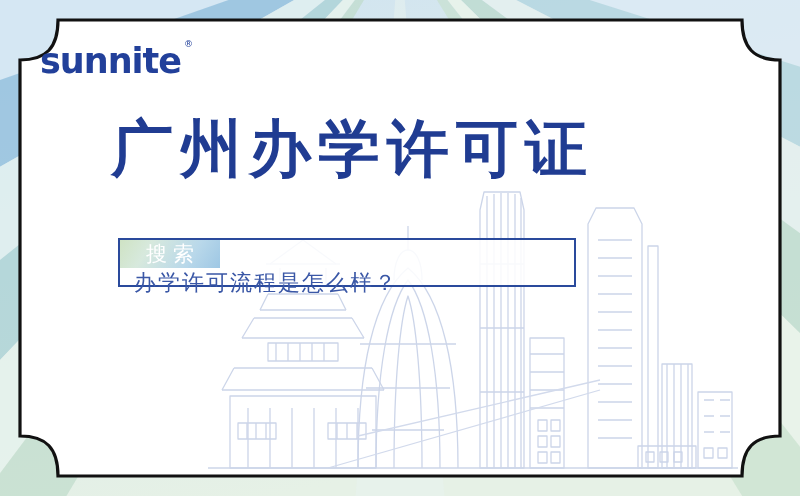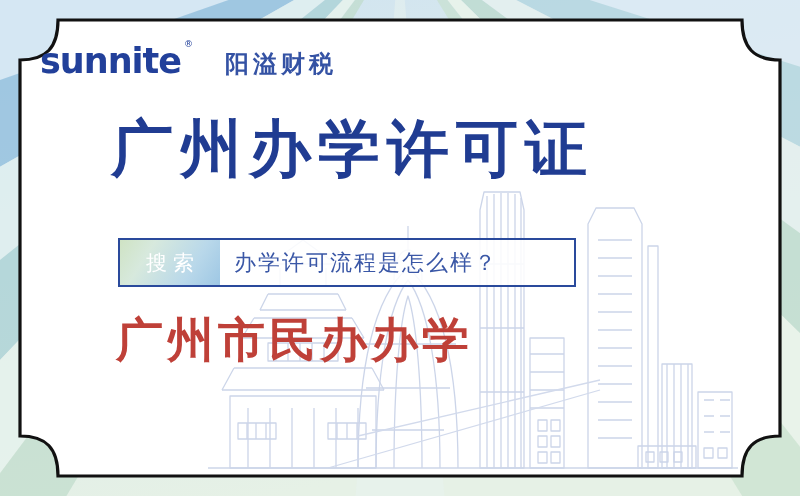--- a/index.html
+++ b/index.html
@@ -65,21 +65,20 @@
     height: 460px;
   }
 
   
   .logo-row {
     position: absolute;
     left: 22px;
     top: 26px;
     display: flex;
     align-items: flex-end;
-    gap: 22px;
   }
   .logo-mark {
     position: relative;
     font-family: "DejaVu Sans", sans-serif;
     font-size: 35px;
     font-weight: 700;
     letter-spacing: -1px;
     color: #22409a;
     line-height: 1;
     text-transform: lowercase;
@@ -121,20 +120,21 @@
   .search-bar {
     position: absolute;
     left: 100px;
     top: 220px;
     width: 458px;
     height: 49px;
     display: flex;
     align-items: stretch;
     border: 2px solid #2a4a9c;
     background: rgba(255,255,255,0.86);
+    flex-direction: column;
   }
   .search-btn {
     width: 100px;
     display: flex;
     align-items: center;
     justify-content: center;
     background: linear-gradient(122deg, #cfe3c4 0%, #d7e9dd 28%, #b9d8ea 70%, #9ec7e4 100%);
     color: #ffffff;
     font-size: 21px;
     font-weight: 400;
@@ -304,29 +304,27 @@
       </svg>
     </div>
 
     <div id="content">
 
       <div class="logo-row">
         <div class="logo-mark">
           <span>sunnite</span>
           <span class="logo-reg">®</span>
         </div>
-        <div class="logo-cn">阳溢财税</div>
       </div>
 
       <div class="main-title">广州办学许可证</div>
 
       <div class="search-bar">
         <div class="search-btn">搜索</div>
         <div class="search-text">办学许可流程是怎么样？</div>
       </div>
 
       <div class="red-head">
-        <div class="red-line">广州市民办办学</div>
       </div>
 
     </div>
   </div>
 </div>
 
 </body></html>

